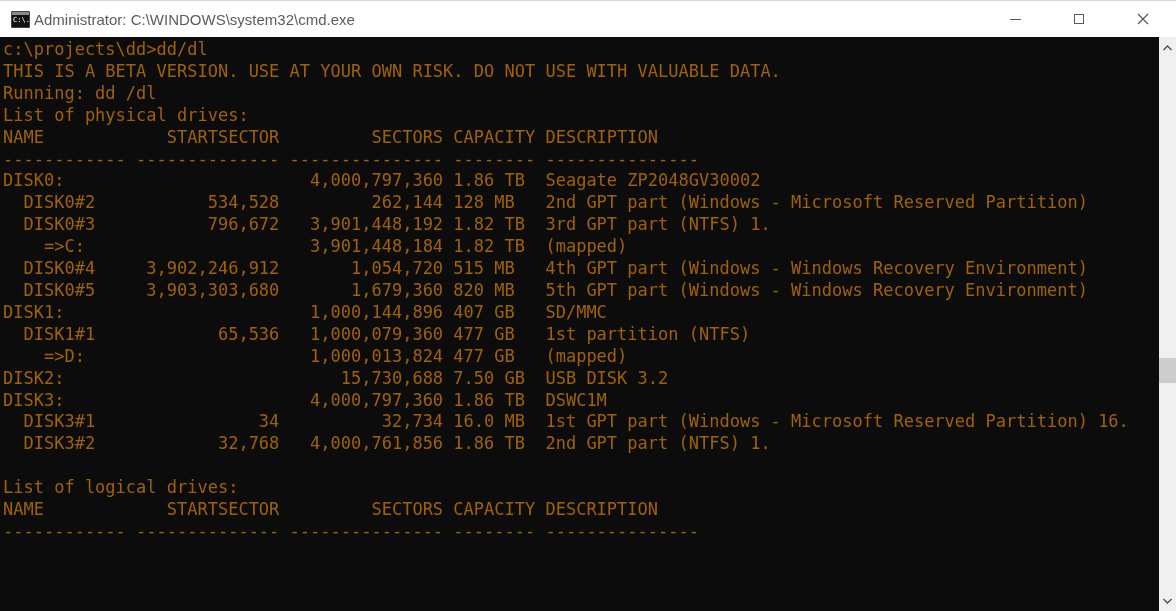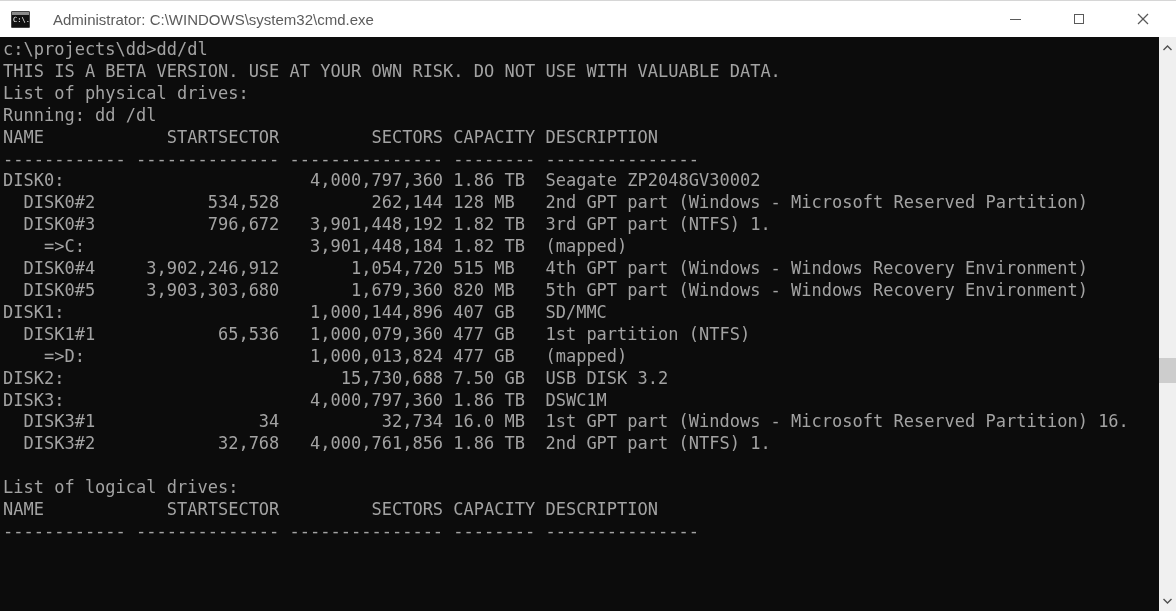--- a/index.html
+++ b/index.html
@@ -20,36 +20,36 @@
     background:#111; border:1px solid #444; border-radius:1px;
     position:relative; overflow:hidden;
   }
   .app-icon .icon-strip { position:absolute; top:0; left:0; right:0; height:3px; background:#8a8a8a; }
   .app-icon .icon-text {
     position:absolute; top:4px; left:1px; color:#fff;
     font-size:7px; line-height:8px; letter-spacing:0;
     font-family:"DejaVu Sans Mono",monospace; white-space:pre;
   }
   .title {
-    margin-left:23px; font-family:"Liberation Sans","DejaVu Sans",sans-serif;
+    margin-left:4px; font-family:"Liberation Sans","DejaVu Sans",sans-serif;
     font-size:15px; color:#5c5c5c; white-space:nowrap;
   }
   .controls { margin-left:auto; display:flex; gap:18px; height:100%; align-items:stretch; padding-right:10px; }
   .ctrl { width:46px; display:flex; align-items:center; justify-content:center; cursor:default; }
   .glyph-min { display:block; width:11px; height:1px; background:#5a5a5a; }
   .glyph-max { display:block; width:10px; height:10px; border:1px solid #5a5a5a; box-sizing:border-box; }
   .ctrl svg { display:block; }
   
   .console {
     position:absolute; top:37px; left:0; right:17px; bottom:0;
     background:#0c0c0c; overflow:hidden; padding:2px 0 0 3px;
   }
   .console-line {
     white-space:pre; font-size:17px; line-height:21.9px;
-    color:#a3a3a3; font-family:"DejaVu Sans Mono","Liberation Mono",monospace;
+    color:#a16207; font-family:"DejaVu Sans Mono","Liberation Mono",monospace;
   }
   
   .scrollbar {
     position:absolute; top:37px; right:0; width:17px; bottom:0;
     background:#f0f0f0;
   }
   .sb-arrow { position:absolute; left:0; width:17px; height:17px; display:flex; align-items:center; justify-content:center; }
   .sb-arrow.up { top:2px; }
   .sb-arrow.down { bottom:2px; }
   .sb-thumb { position:absolute; left:0; top:321px; width:17px; height:25px; background:#cdcdcd; }
@@ -78,22 +78,22 @@
           <line x1="11" y1="1" x2="1" y2="11" stroke="#5a5a5a" stroke-width="1.2"></line>
         </svg>
       </div>
     </div>
   </div>
 
   <div class="console">
     <div id="console-lines">
         <div class="console-line">c:\projects\dd&gt;dd/dl</div>
         <div class="console-line">THIS IS A BETA VERSION. USE AT YOUR OWN RISK. DO NOT USE WITH VALUABLE DATA.</div>
+        <div class="console-line">Running: dd /dl</div>
         <div class="console-line">List of physical drives:</div>
-        <div class="console-line">Running: dd /dl</div>
         <div class="console-line">NAME            STARTSECTOR         SECTORS CAPACITY DESCRIPTION</div>
         <div class="console-line">------------ -------------- --------------- -------- ---------------</div>
         <div class="console-line">DISK0:                        4,000,797,360 1.86 TB  Seagate ZP2048GV30002</div>
         <div class="console-line">  DISK0#2           534,528         262,144 128 MB   2nd GPT part (Windows - Microsoft Reserved Partition)</div>
         <div class="console-line">  DISK0#3           796,672   3,901,448,192 1.82 TB  3rd GPT part (NTFS) 1.</div>
         <div class="console-line">    =&gt;C:                      3,901,448,184 1.82 TB  (mapped)</div>
         <div class="console-line">  DISK0#4     3,902,246,912       1,054,720 515 MB   4th GPT part (Windows - Windows Recovery Environment)</div>
         <div class="console-line">  DISK0#5     3,903,303,680       1,679,360 820 MB   5th GPT part (Windows - Windows Recovery Environment)</div>
         <div class="console-line">DISK1:                        1,000,144,896 407 GB   SD/MMC</div>
         <div class="console-line">  DISK1#1            65,536   1,000,079,360 477 GB   1st partition (NTFS)</div>

